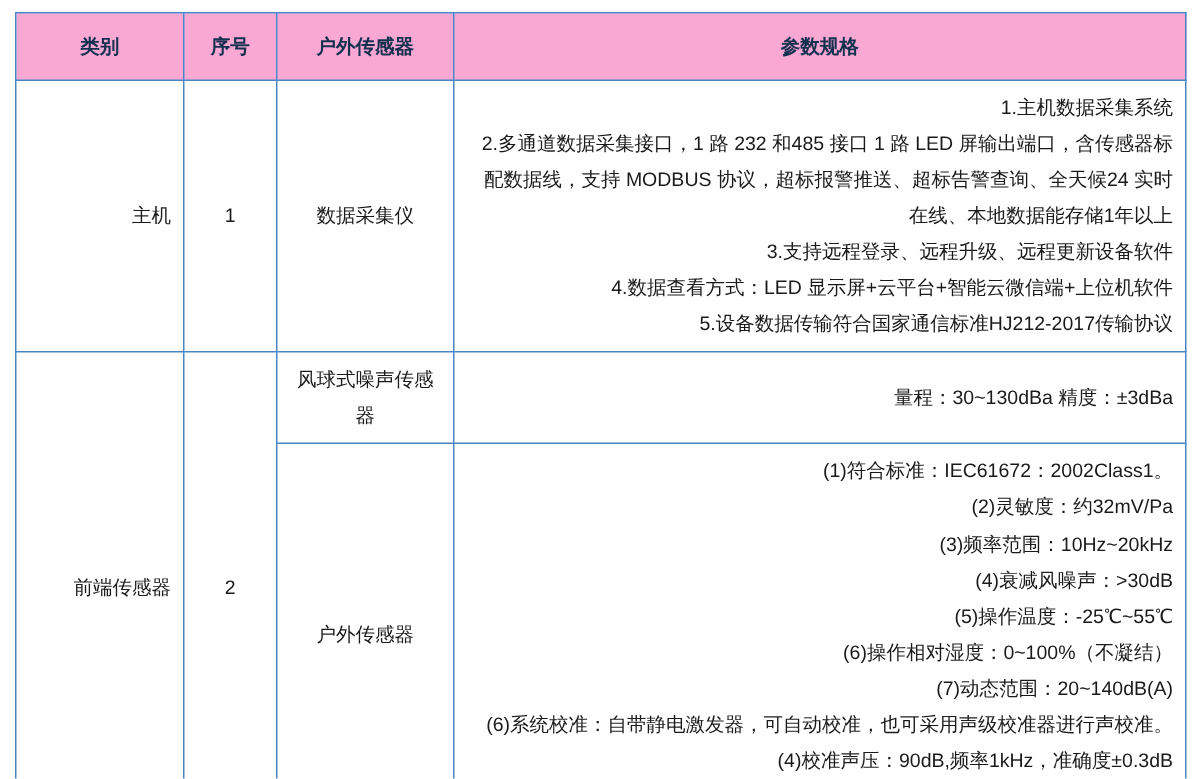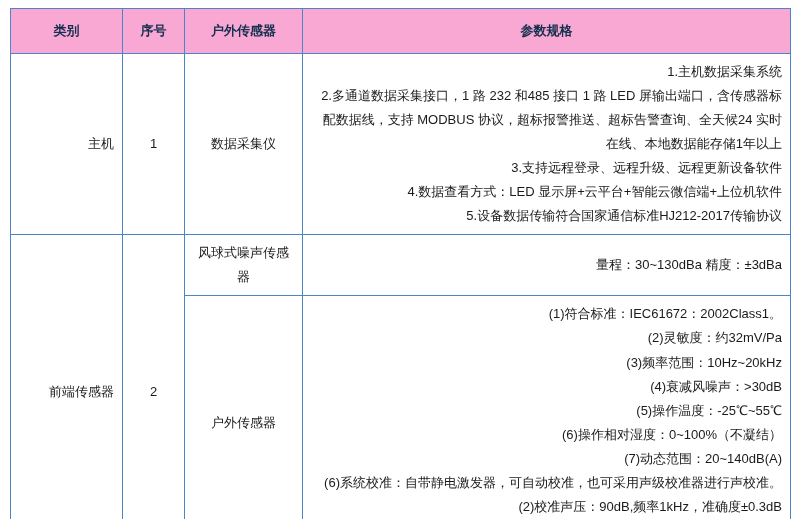--- a/index.html
+++ b/index.html
@@ -114,19 +114,19 @@
         <td class="name">户外传感器</td>
         <td class="spec">
           <div class="ln">(1)符合标准：IEC61672：2002Class1。</div>
           <div class="ln">(2)灵敏度：约32mV/Pa</div>
           <div class="ln">(3)频率范围：10Hz~20kHz</div>
           <div class="ln">(4)衰减风噪声：&gt;30dB</div>
           <div class="ln">(5)操作温度：-25℃~55℃</div>
           <div class="ln">(6)操作相对湿度：0~100%（不凝结）</div>
           <div class="ln">(7)动态范围：20~140dB(A)</div>
           <div class="ln">(6)系统校准：自带静电激发器，可自动校准，也可采用声级校准器进行声校准。</div>
-          <div class="ln">(2)校准声压：90dB,频率1kHz，准确度±0.3dB</div>
+          <div class="ln">(4)校准声压：90dB,频率1kHz，准确度±0.3dB</div>
           <div class="ln">防雨等级：符合IP55标准</div>
         </td>
       </tr>
     </tbody>
   </table>
 </div>
 
 </body></html>

